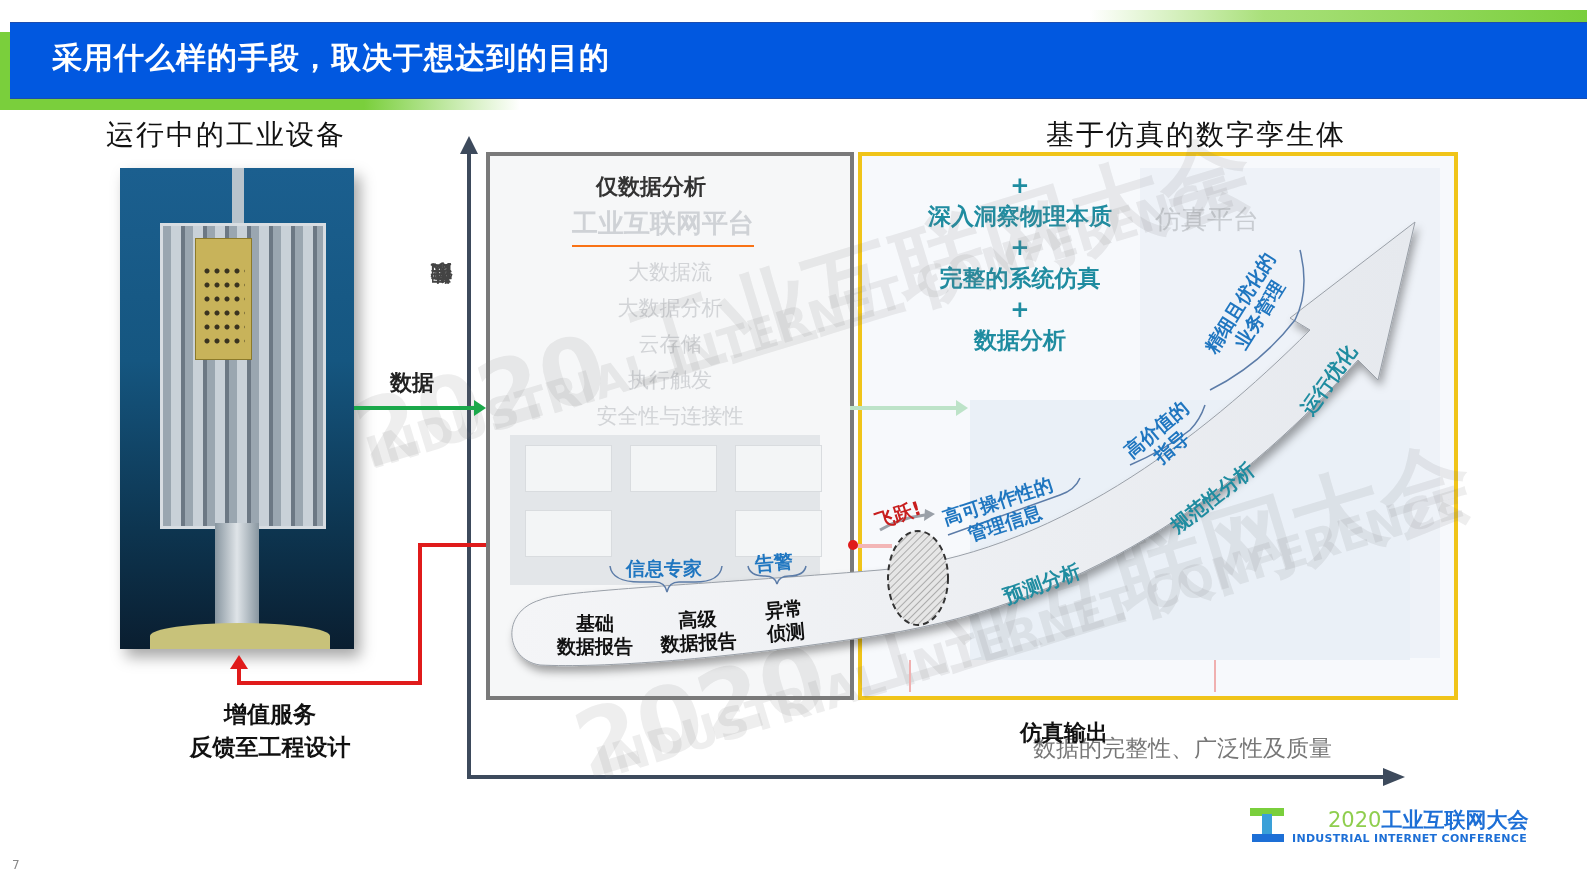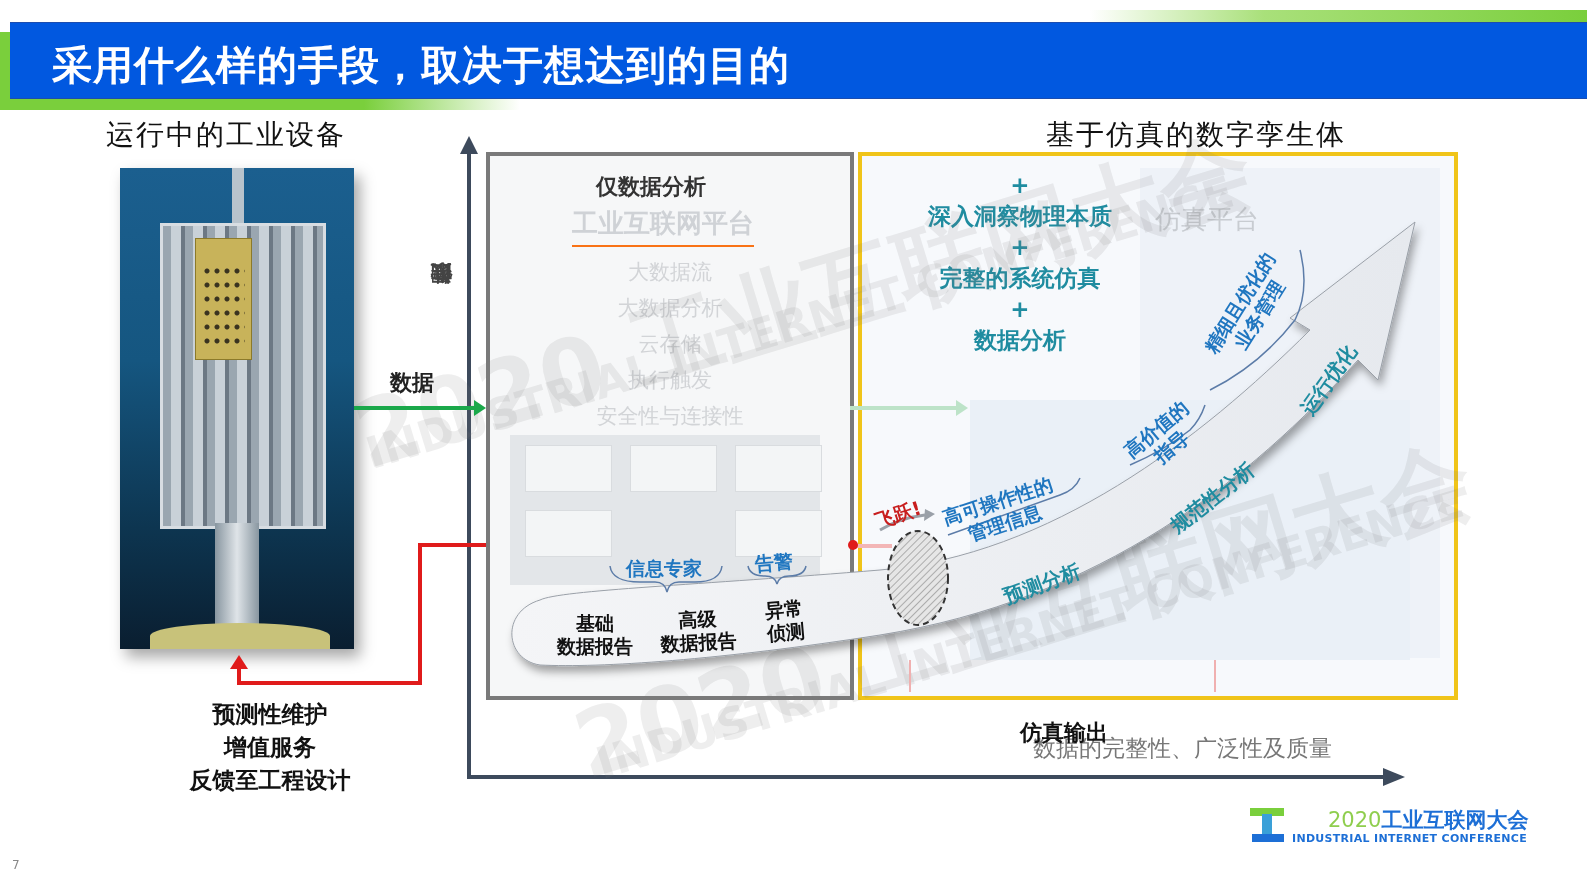--- a/index.html
+++ b/index.html
@@ -9,21 +9,21 @@
     font-family:"DejaVu Sans", "Liberation Sans", sans-serif;
   }
   .abs { position:absolute; }
   
   .green-top { left:1090px; top:10px; width:497px; height:12px;
     background:linear-gradient(90deg, rgba(122,207,60,0) 0%, #a9e07a 35%, #7acf3c 100%); }
   .green-bottom { left:0; top:32px; width:520px; height:78px;
     background:linear-gradient(90deg, #7acf3c 0%, #7acf3c 70%, rgba(122,207,60,0) 100%); }
   .title-bar { left:10px; top:22px; width:1577px; height:75px; background:#0158e0;
     border-top:1px solid #1b4db0; border-bottom:1px solid #1b4db0; }
-  .title-text { left:52px; top:38px; font-size:40px; font-weight:bold; color:#ffffff; letter-spacing:1px; }
+  .title-text { left:52px; top:38px; font-size:30px; font-weight:bold; color:#ffffff; letter-spacing:1px; }
 
   .section-title { font-size:28px; color:#111; letter-spacing:2px; }
 
   
   .photo { left:120px; top:168px; width:234px; height:481px;
     background:linear-gradient(180deg, #1b5f8f 0%, #155680 40%, #0d3550 75%, #0a1e30 100%);
     box-shadow: 6px 8px 14px rgba(0,0,0,0.35); overflow:hidden; }
   .rig-pole { left:112px; top:0; width:12px; height:70px; background:#b8c3cc; }
   .rig-body { left:40px; top:55px; width:160px; height:300px; background:repeating-linear-gradient(90deg,#9aa6b0 0 8px,#c9d1d8 8px 18px,#6c7884 18px 22px); border:3px solid #d8dde2; }
   .rig-panel { left:75px; top:70px; width:55px; height:120px; background:#c8b35a; border:1px solid #8c7a2a; }
@@ -238,21 +238,20 @@
 
 <div class="abs red-h1"></div>
 <div class="abs red-v1"></div>
 <div class="abs red-h2"></div>
 <div class="abs red-v2"></div>
 <div class="abs red-head"></div>
 <div class="abs red-h-faint"></div>
 <div class="abs red-dot"></div>
 
 <div class="abs feedback-text">
-  <div>预测性维护</div>
   <div>增值服务</div>
   <div>反馈至工程设计</div>
 </div>
 
 <div class="abs xlabel-faded">数据的完整性、广泛性及质量</div>
 <div class="abs xlabel-bold">仿真输出</div>
 
 <div class="abs logo">
   <svg class="logo-mark" viewBox="0 0 34 36">
     <rect x="0" y="0" width="34" height="8" fill="#7acf3c"></rect>

